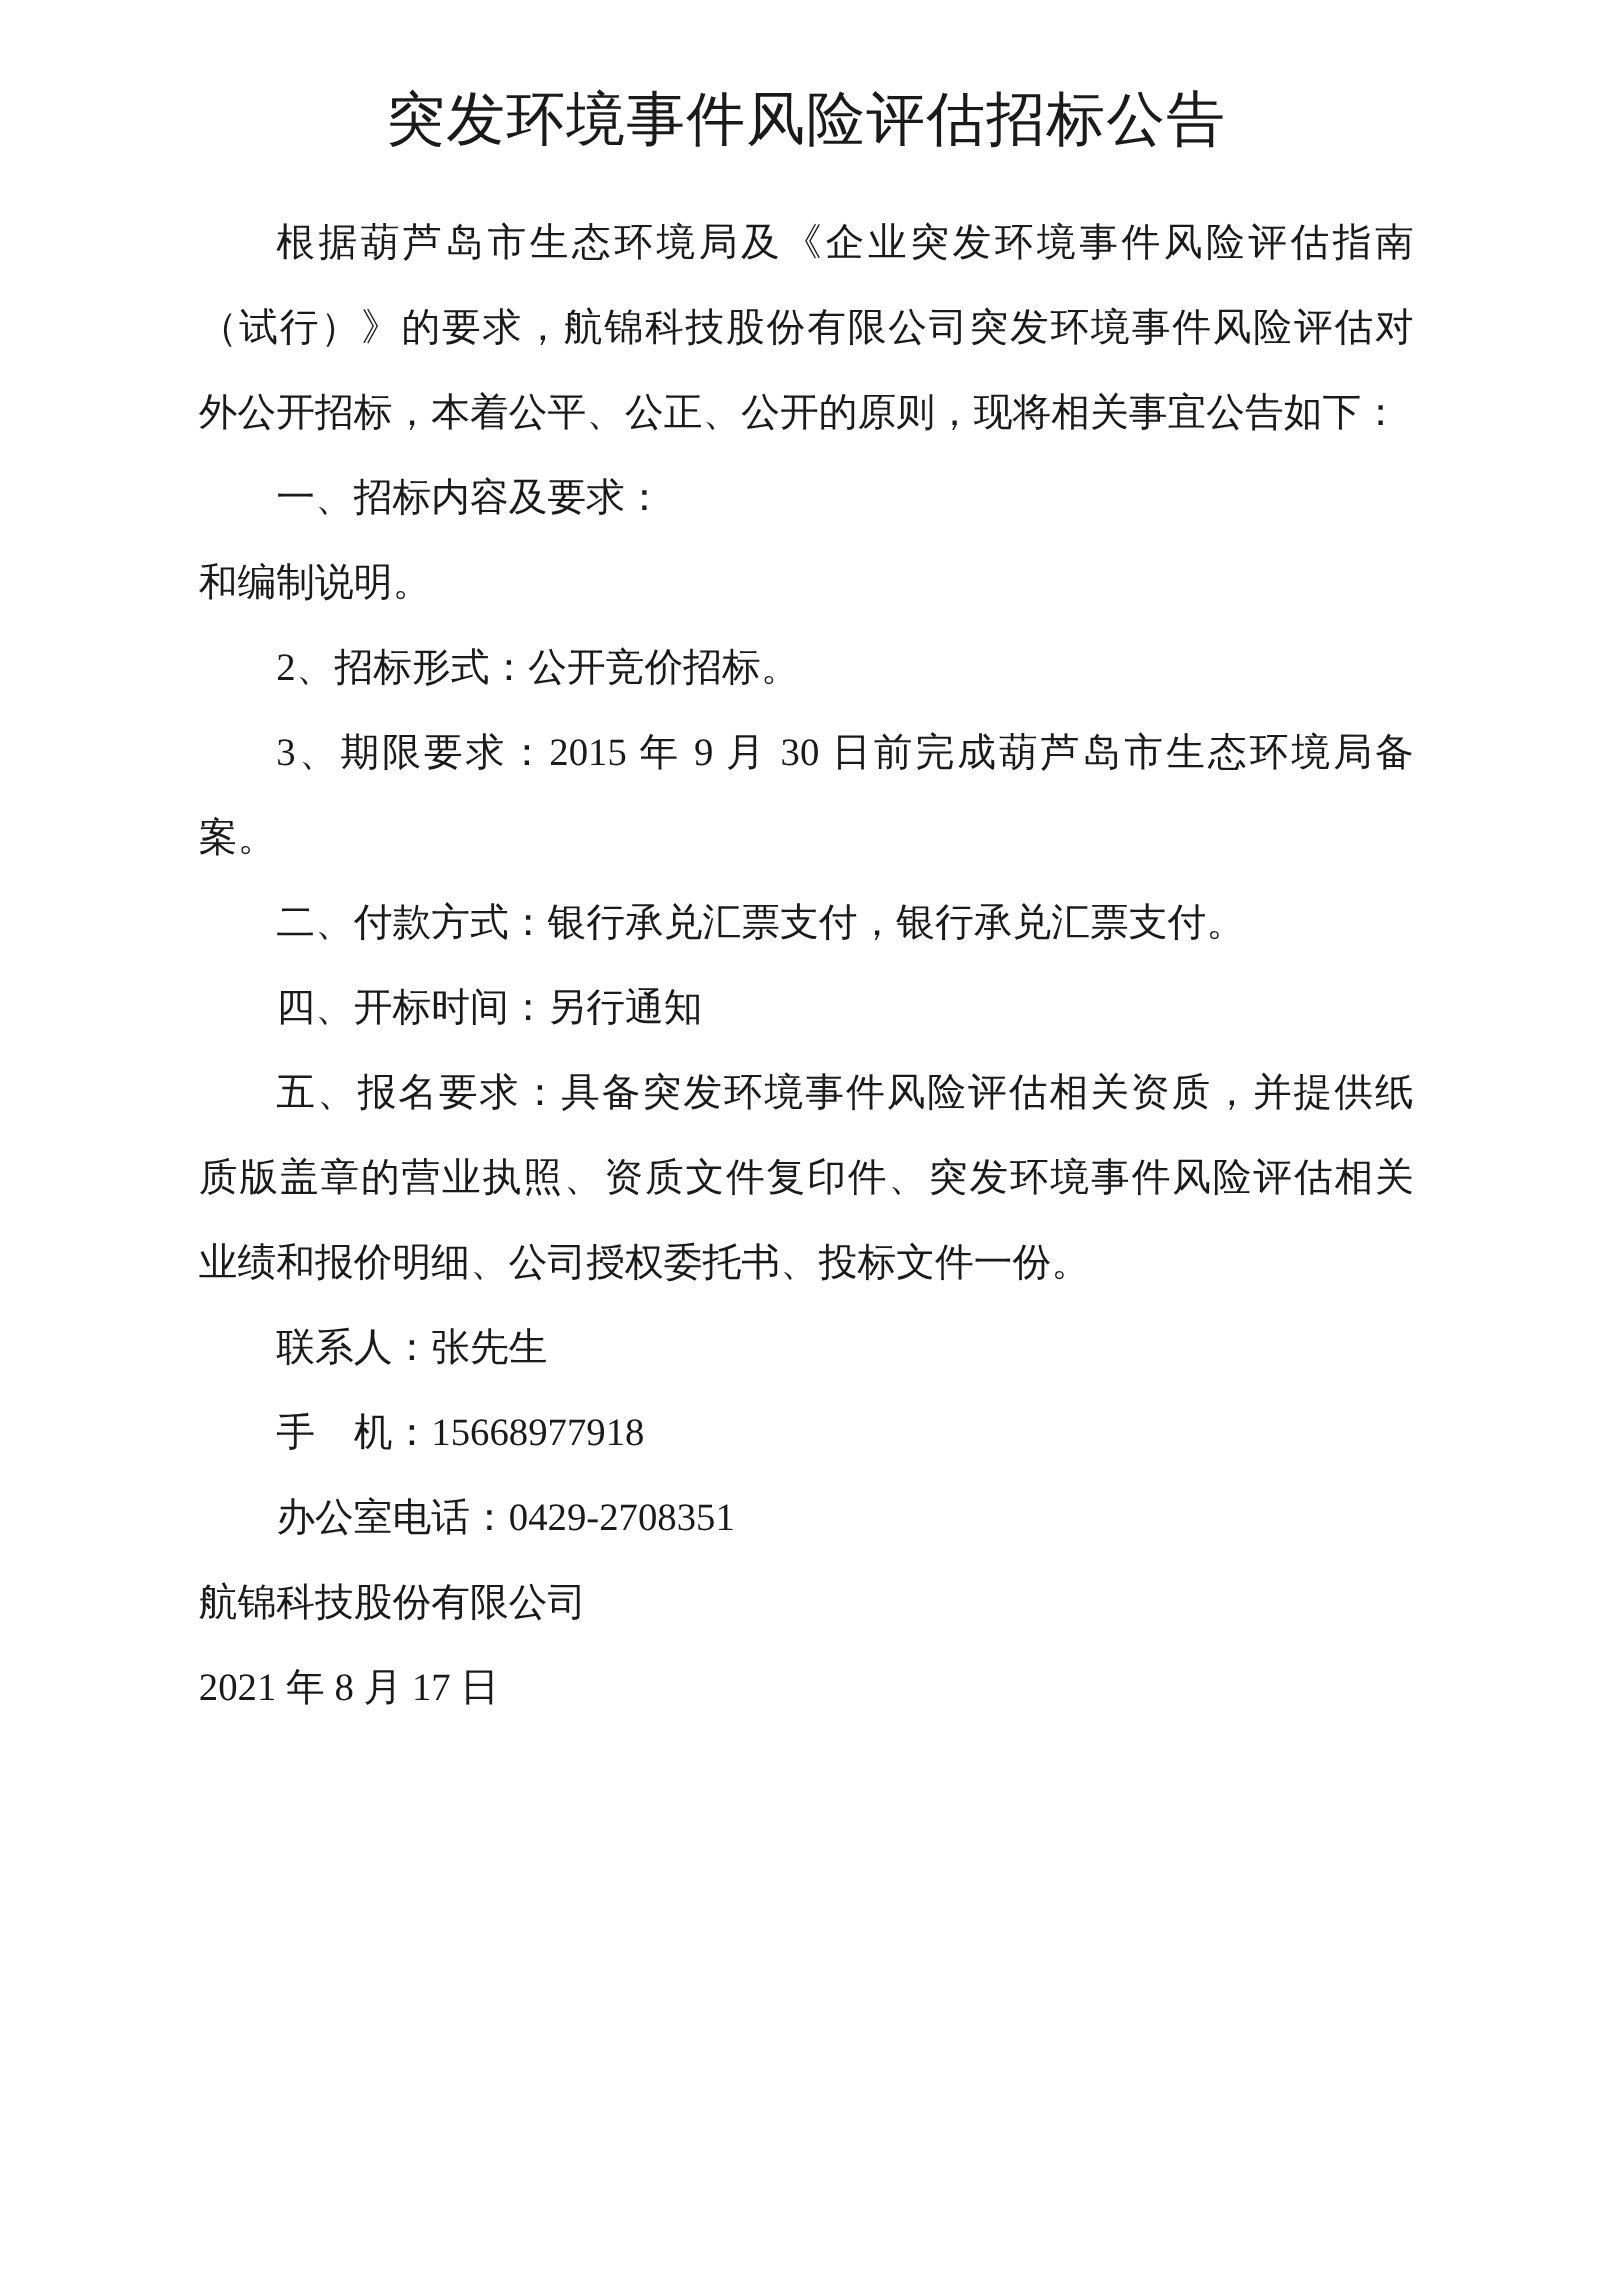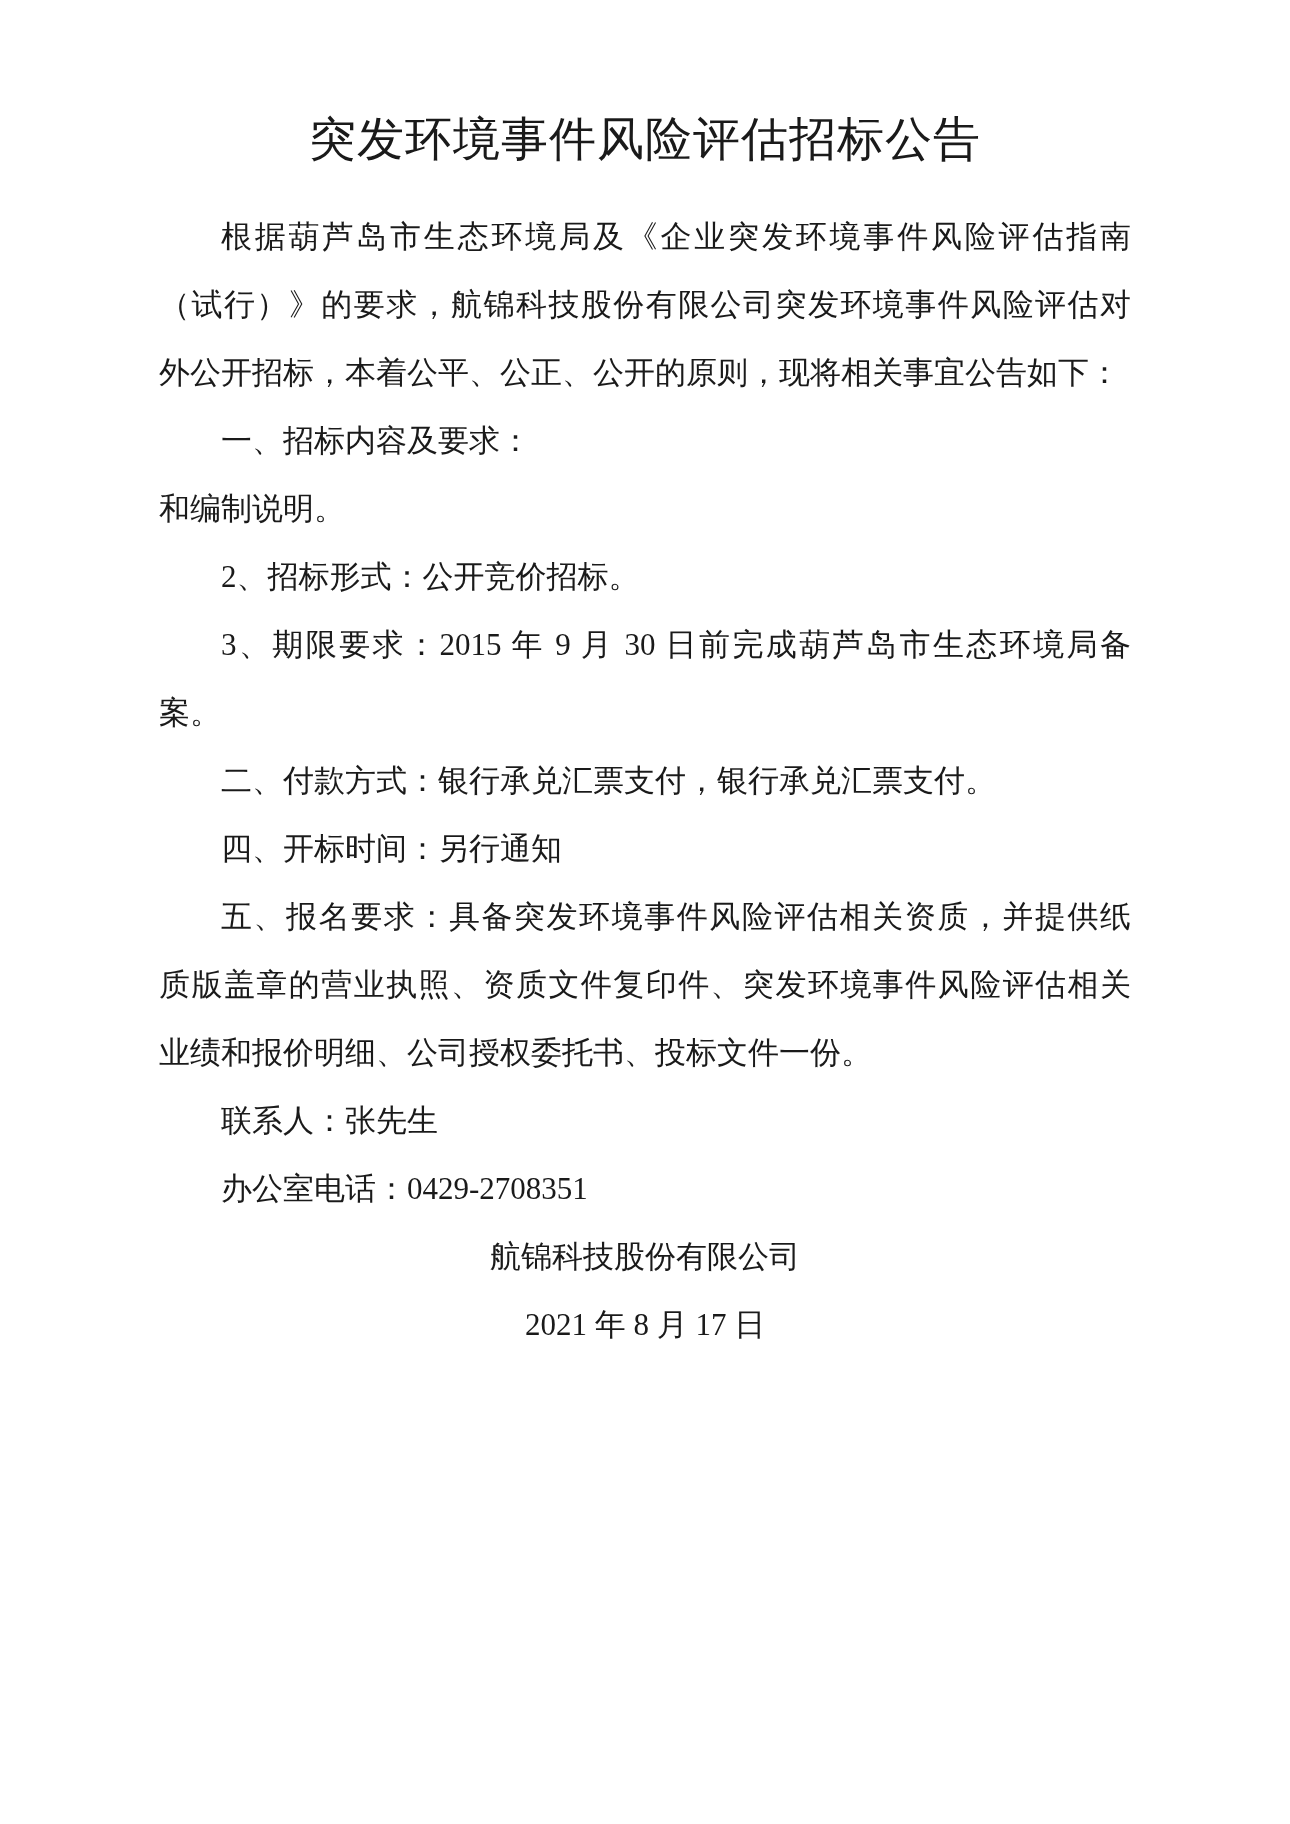--- a/index.html
+++ b/index.html
@@ -8,21 +8,21 @@
     padding: 0;
     background: #ffffff;
   }
   .page {
     position: relative;
     width: 1290px;
     height: 1824px;
     margin: 0 auto;
     background: #ffffff;
     box-sizing: border-box;
-    padding: 111px 159px 0 159px;
+    padding: 68px 159px 0 159px;
     font-family: "Liberation Serif", "DejaVu Serif", serif;
     color: #1a1a1a;
     overflow: hidden;
   }
   .doc-title {
     font-size: 47px;
     font-weight: 400;
     line-height: 56px;
     text-align: center;
     letter-spacing: 1px;
@@ -38,21 +38,20 @@
     font-family: Liberation Serif, serif;
   }
   .line.indent {
     text-indent: 2em;
   }
   .line.fill {
     text-align: justify;
     text-align-last: justify;
   }
   .line.center {
-    text-align: center;
     text-indent: 0;
   }
 </style>
 </head>
 <body>
 
 <div class="page">
 
   <h1 class="doc-title">突发环境事件风险评估招标公告</h1>
 
@@ -72,18 +71,19 @@
   <div class="line indent">二、付款方式：银行承兑汇票支付，银行承兑汇票支付。</div>
 
 
   <div class="line indent">四、开标时间：另行通知</div>
 
   <div class="line indent fill">五、报名要求：具备突发环境事件风险评估相关资质，并提供纸</div>
   <div class="line fill">质版盖章的营业执照、资质文件复印件、突发环境事件风险评估相关</div>
   <div class="line">业绩和报价明细、公司授权委托书、投标文件一份。</div>
 
   <div class="line indent">联系人：张先生</div>
+  <div class="line indent">手　机：15668977918</div>
   <div class="line indent">办公室电话：0429-2708351</div>
 
   <div class="line center">航锦科技股份有限公司</div>
   <div class="line center">2021 年 8 月 17 日</div>
 
 </div>
 
 </body></html>

